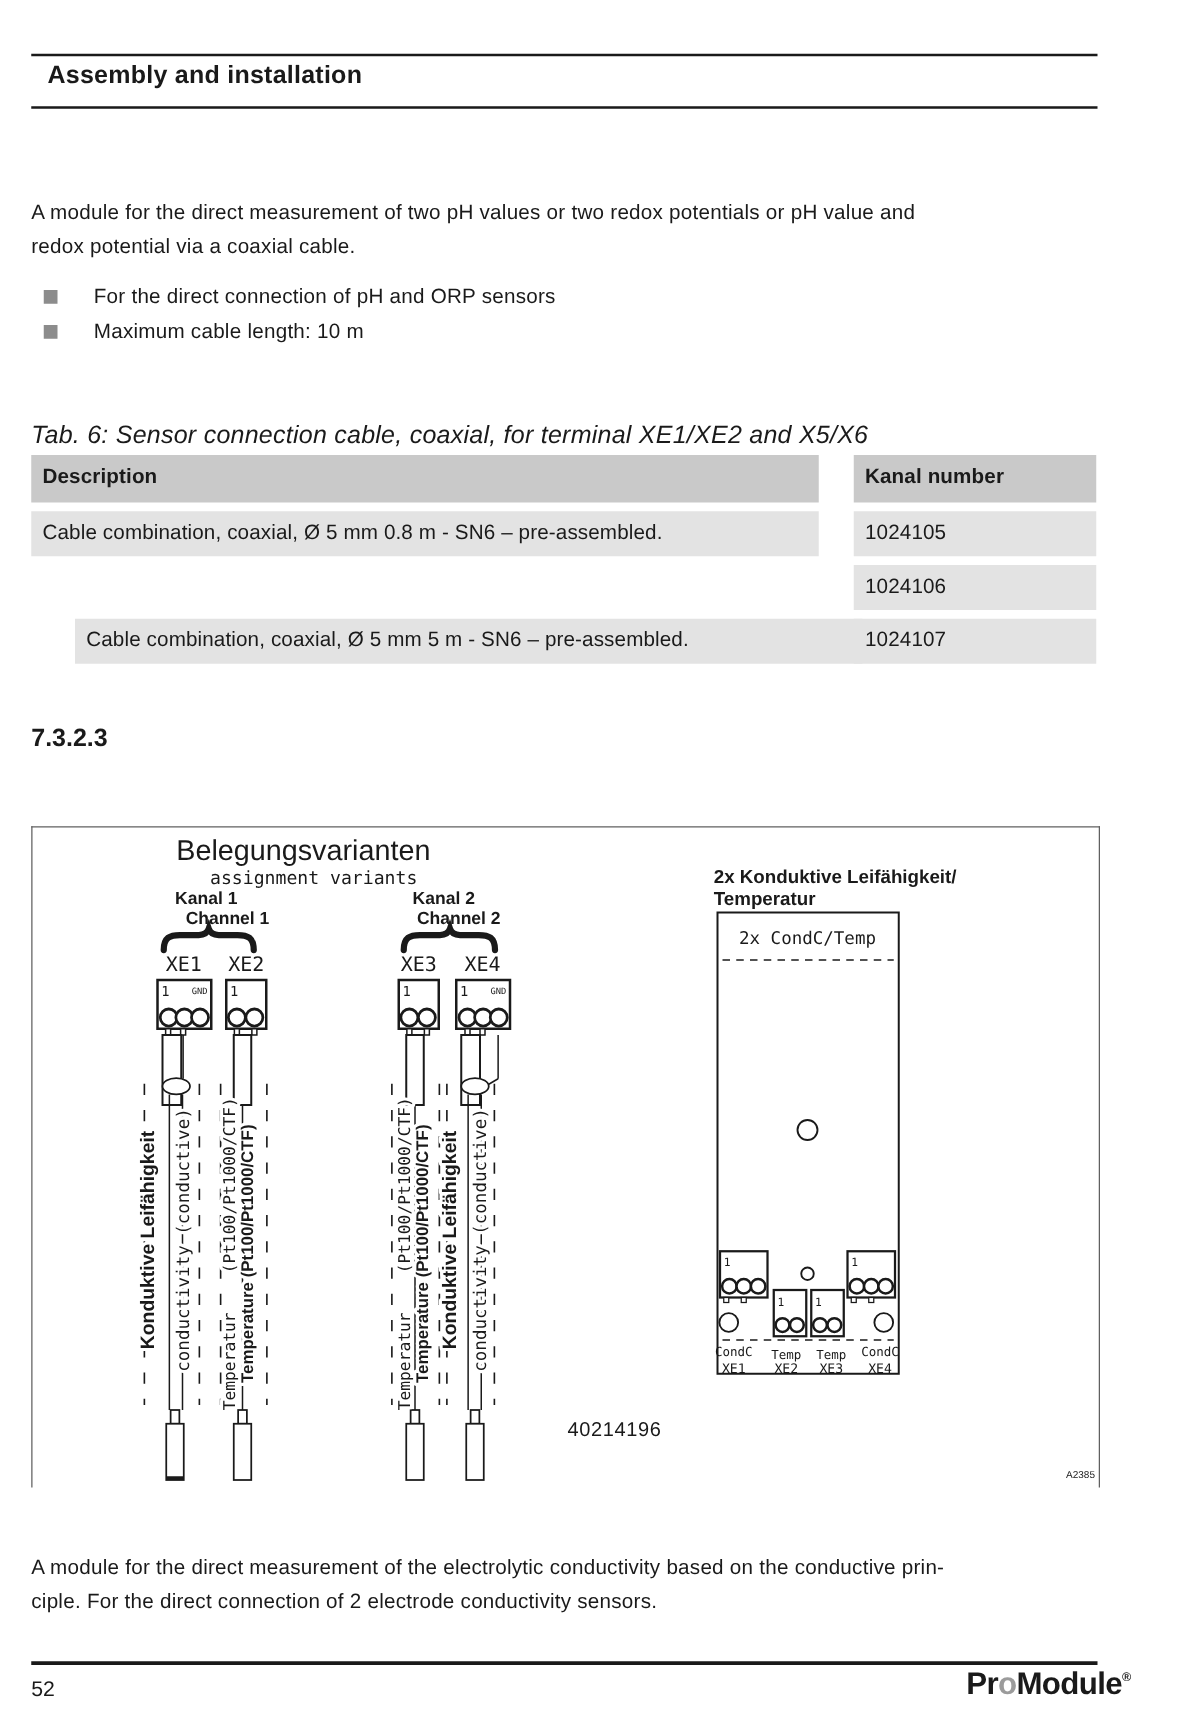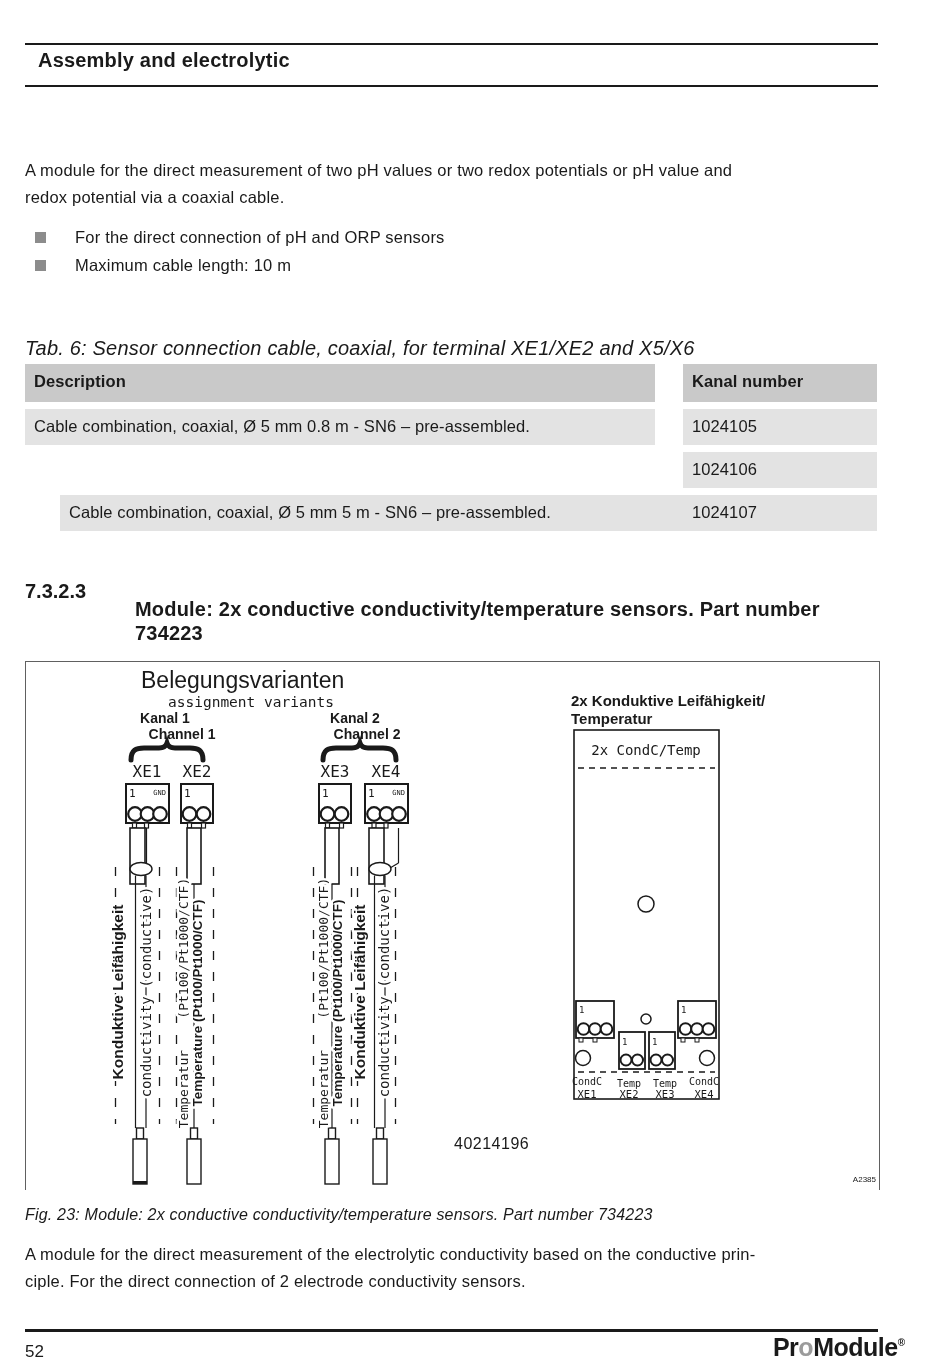--- a/index.html
+++ b/index.html
@@ -37,21 +37,21 @@
   .halo{paint-order:stroke;stroke:#ffffff;stroke-width:5px;stroke-linejoin:round;}
   .ln{stroke:#1a1a1a;fill:none;}
   .blk{stroke:#1a1a1a;fill:#ffffff;}
 </style>
 </head>
 <body>
 
 <div class="page">
 
   <div class="rule" style="top:43px;"></div>
-  <div class="page-title">Assembly and electrolytic</div>
+  <div class="page-title">Assembly and installation</div>
   <div class="rule" style="top:85px;"></div>
 
   <div class="body-line" style="top:161px;">A module for the direct measurement of two pH values or two redox potentials or pH value and</div>
   <div class="body-line" style="top:188px;">redox potential via a coaxial cable.</div>
 
   <div class="bullet-row" style="top:228px;">
     <div class="bullet-square"></div>
     <div class="bullet-text">For the direct connection of pH and ORP sensors</div>
   </div>
   <div class="bullet-row" style="top:256px;">
@@ -65,24 +65,20 @@
 
   <div class="tcell tdata col-desc" style="top:409px;">Cable combination, coaxial, Ø 5 mm 0.8 m - SN6 – pre-assembled.</div>
   <div class="tcell tdata col-part" style="top:409px;">1024105</div>
 
   <div class="tcell tdata col-part" style="top:452px;">1024106</div>
 
   <div class="tcell tdata col-desc" style="top:495px;margin-left:35px;">Cable combination, coaxial, Ø 5 mm 5 m - SN6 – pre-assembled.</div>
   <div class="tcell tdata col-part" style="top:495px;">1024107</div>
 
   <div class="sec-num">7.3.2.3</div>
-  <div class="sec-title">
-    <div>Module: 2x conductive conductivity/temperature sensors. Part number</div>
-    <div>734223</div>
-  </div>
 
   <div class="figure-box">
     <svg width="853" height="528" viewBox="0 0 853 528">
 
       <text class="t-sans" x="115" y="26" font-size="23">Belegungsvarianten</text>
       <text class="t-mono" x="142" y="45" font-size="14.5">assignment variants</text>
 
       <text class="t-sans bold" x="139" y="61" font-size="14" text-anchor="middle">Kanal 1</text>
       <text class="t-sans bold" x="156" y="77" font-size="14" text-anchor="middle">Channel 1</text>
       <text class="t-sans bold" x="329" y="61" font-size="14" text-anchor="middle">Kanal 2</text>
@@ -251,21 +247,20 @@
         <text class="t-mono" x="603" y="436" font-size="10.5" text-anchor="middle">XE2</text>
         <text class="t-mono" x="639" y="436" font-size="10.5" text-anchor="middle">XE3</text>
         <text class="t-mono" x="678" y="436" font-size="10.5" text-anchor="middle">XE4</text>
       </g>
 
       <text class="t-sans" x="428" y="487" font-size="16" letter-spacing="0.5">40214196</text>
       <text class="t-sans" x="850" y="520" font-size="8" text-anchor="end">A2385</text>
     </svg>
   </div>
 
-  <div class="fig-caption">Fig. 23: Module: 2x conductive conductivity/temperature sensors. Part number 734223</div>
 
   <div class="body-line" style="top:1245px;">A module for the direct measurement of the electrolytic conductivity based on the conductive prin-</div>
   <div class="body-line" style="top:1272px;">ciple. For the direct connection of 2 electrode conductivity sensors.</div>
 
   <div class="footer-rule"></div>
   <div class="page-num">52</div>
   <div class="logo"><span>Pr</span><span class="gray">o</span><span>Module</span><sup>®</sup></div>
 
 </div>
 

